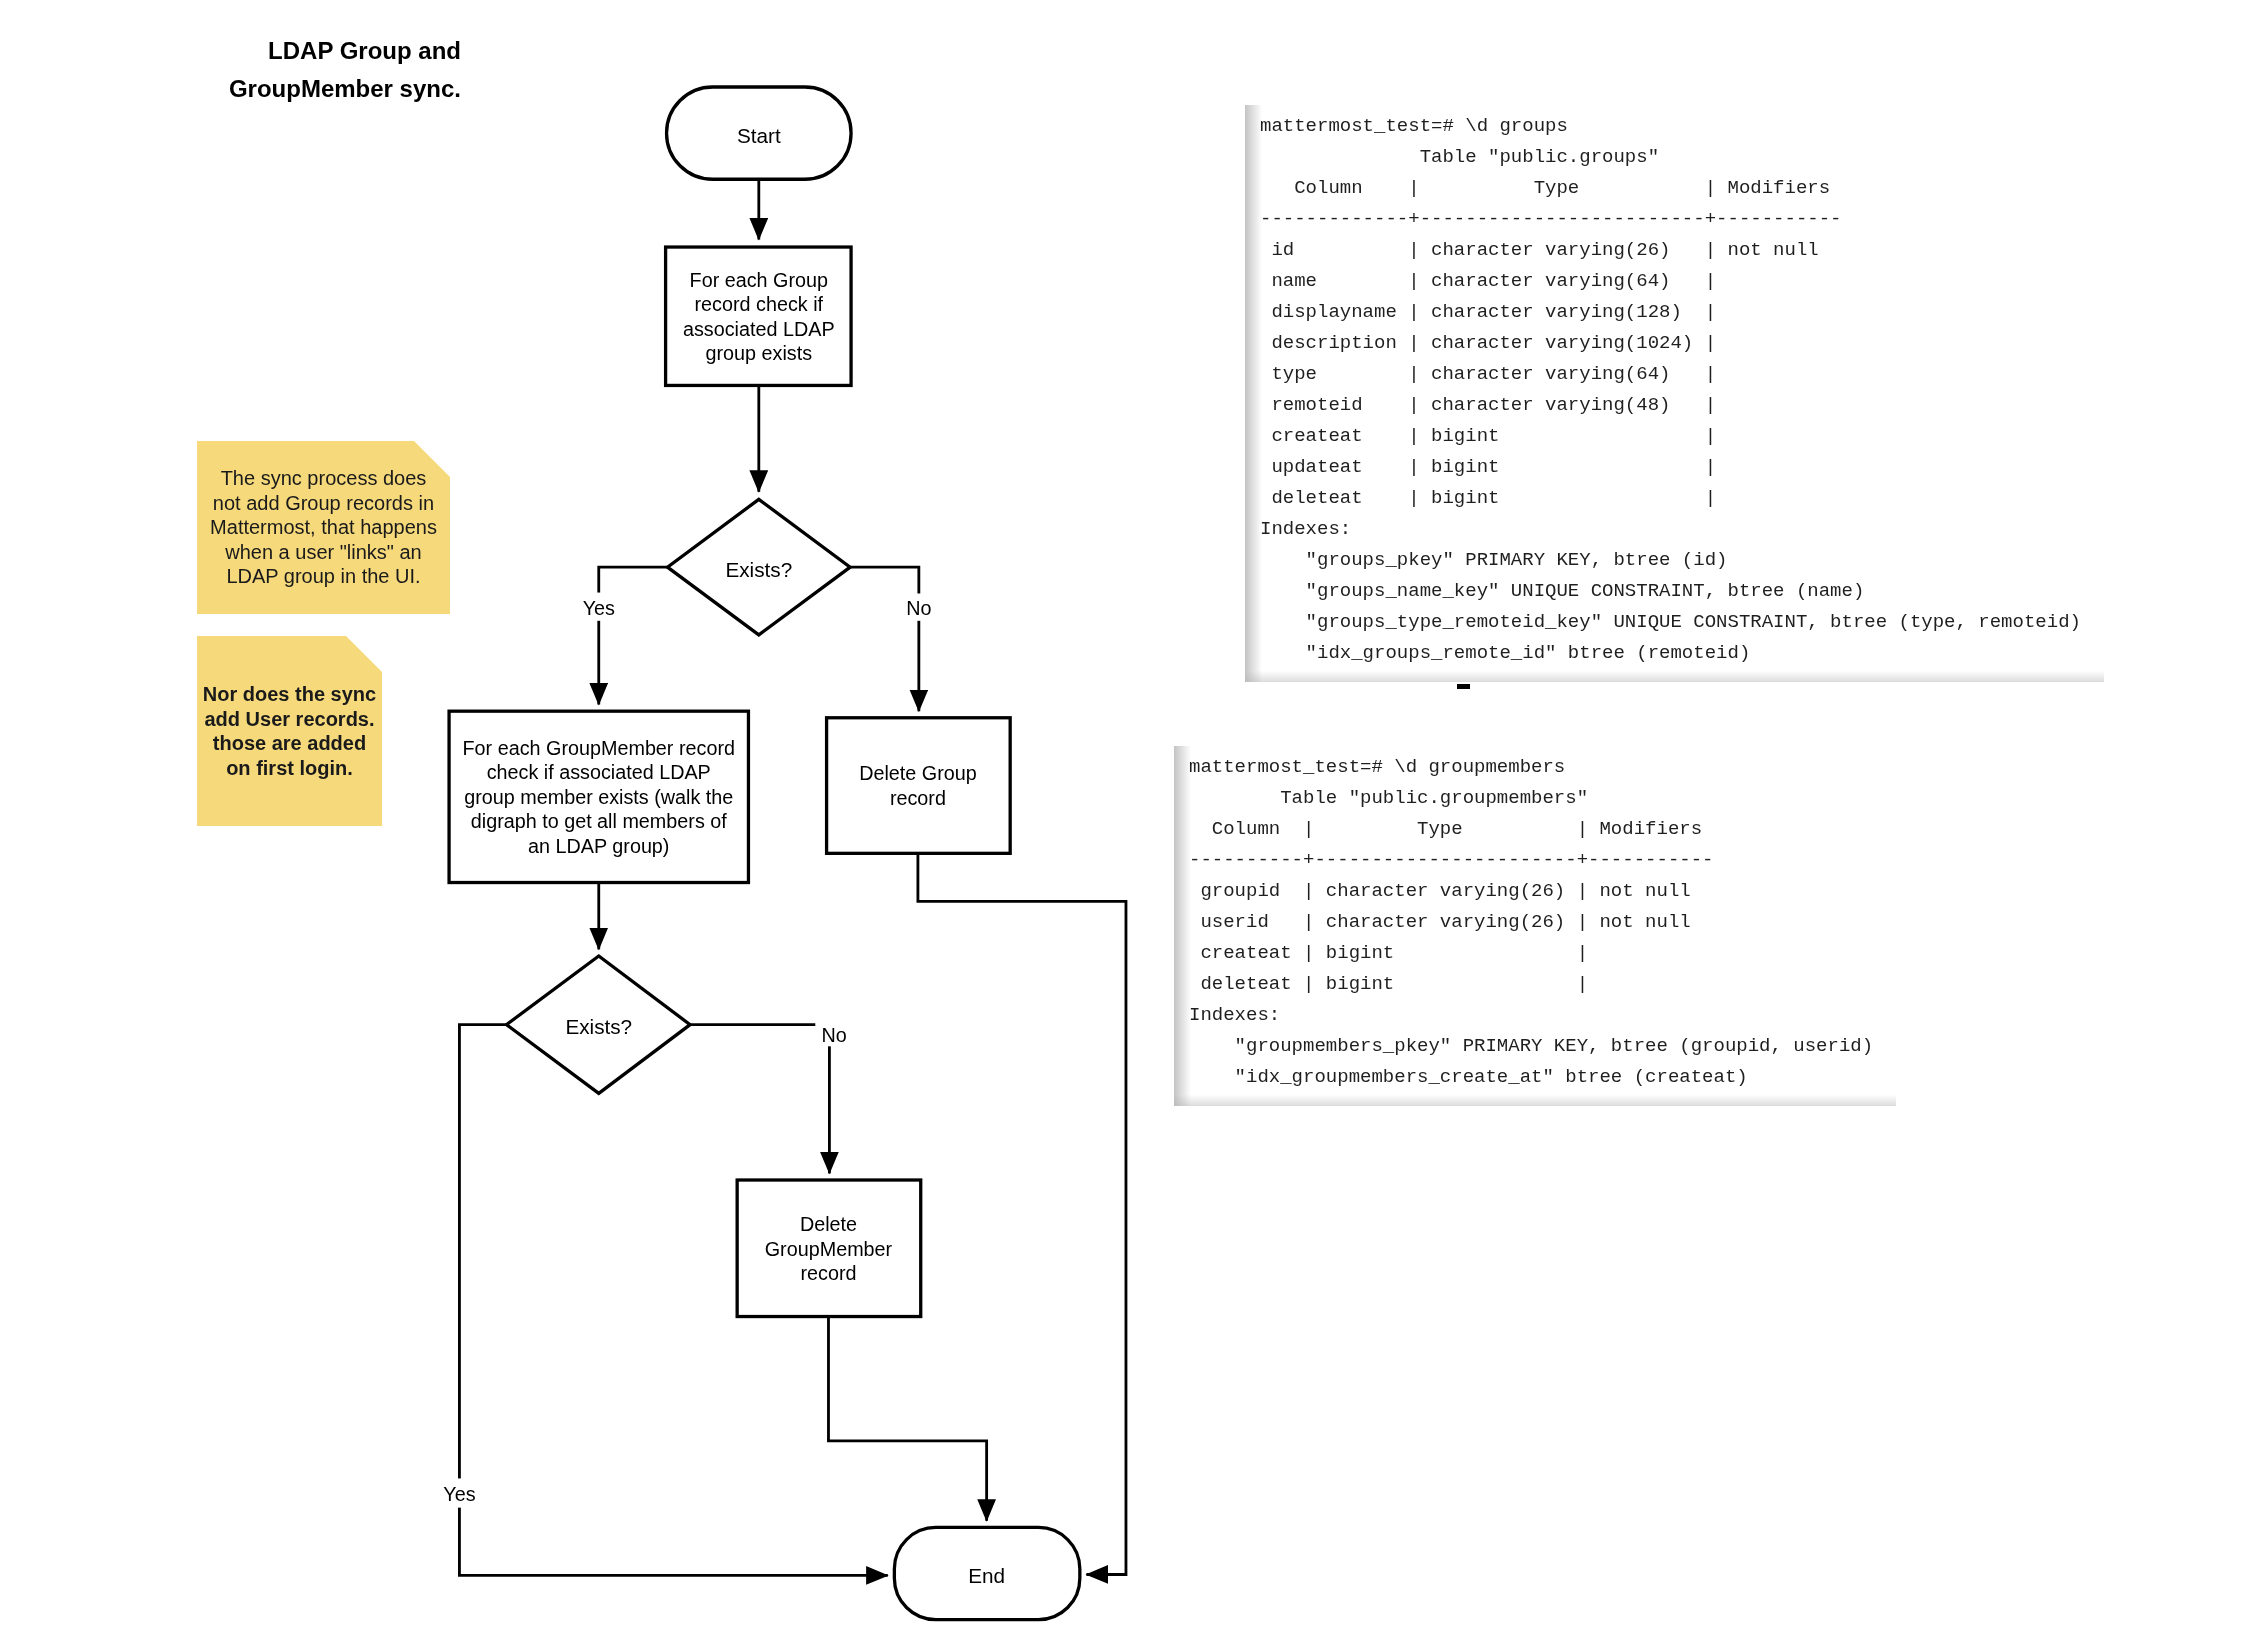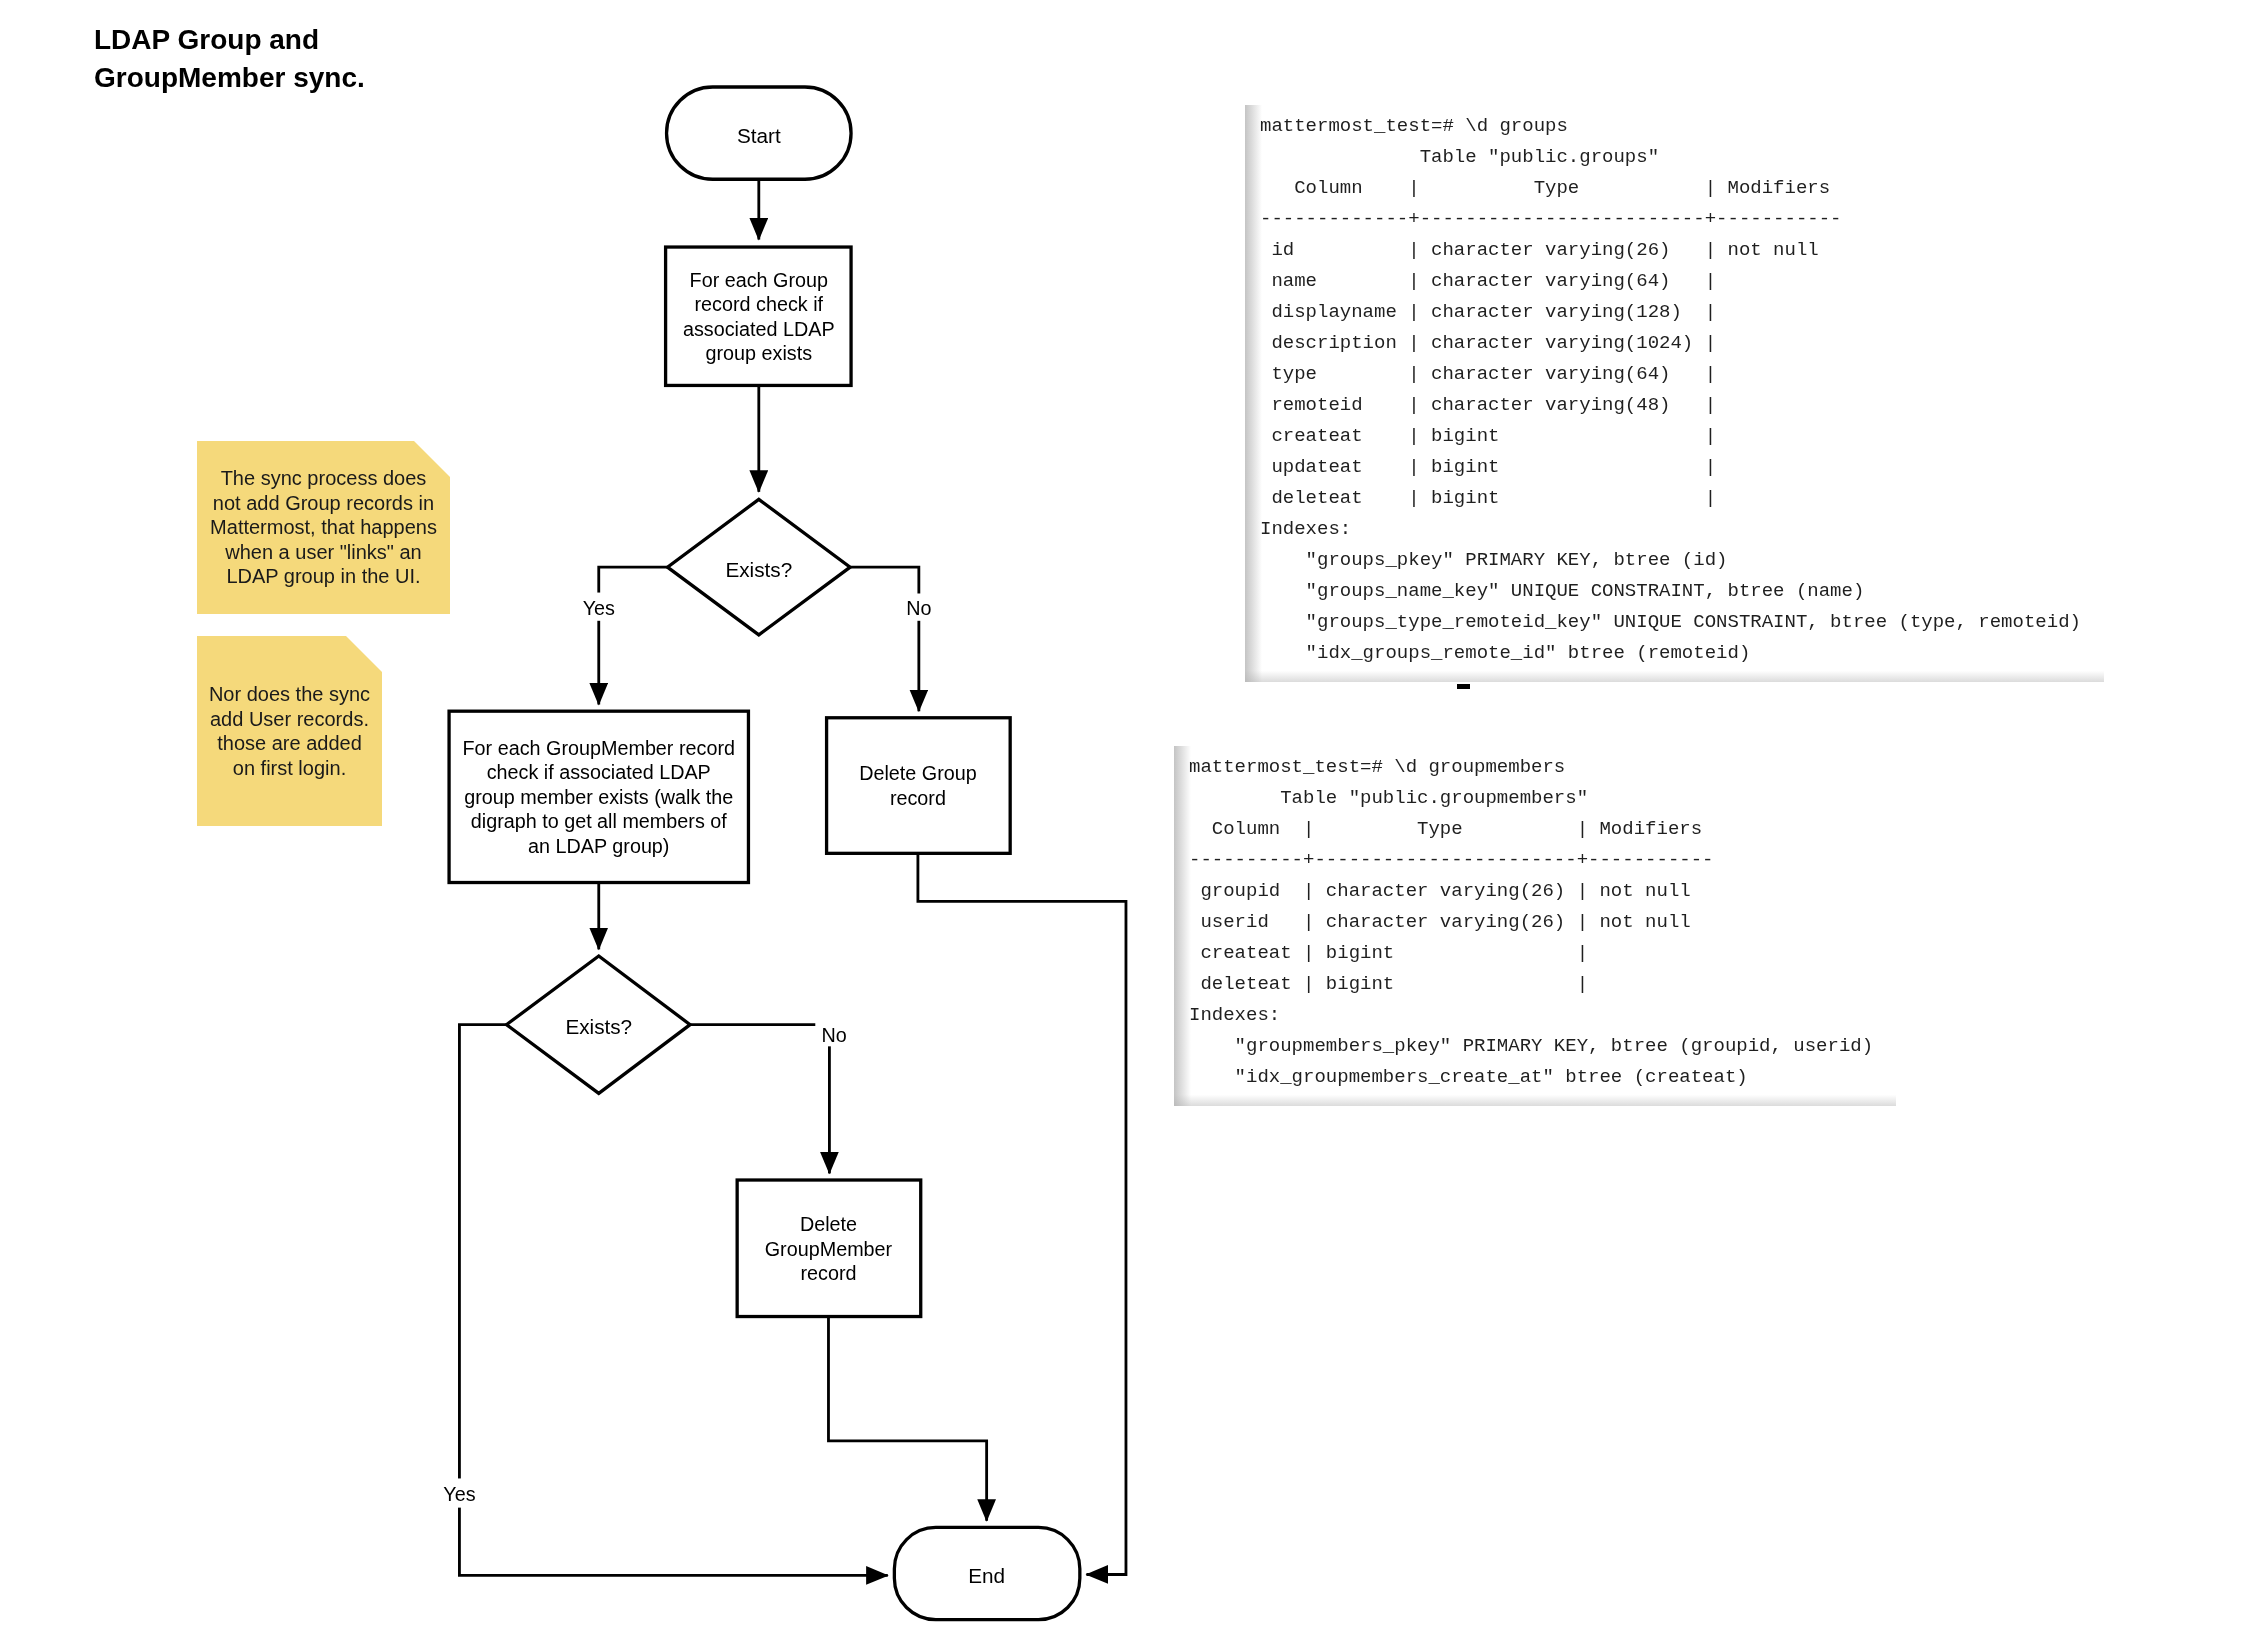--- a/index.html
+++ b/index.html
@@ -7,23 +7,23 @@
     position:relative;
     width:2267px;height:1637px;
     background:#ffffff;
     font-family:"Liberation Sans", sans-serif;
     overflow:hidden;
   }
   .abs{position:absolute;}
 
   
   #title{
-    left:94px;top:21px;width:367px;
-    text-align:left;
-    font-size:28px;font-weight:bold;line-height:38px;
+    left:94px;top:32px;width:367px;
+    text-align:right;
+    font-size:24px;font-weight:bold;line-height:38px;
     color:#000;
     white-space:pre-line;
   }
 
   
   #flow{left:0;top:0;}
   .shape{fill:#ffffff;stroke:#000000;stroke-width:3.5px;}
   .edge{fill:none;stroke:#000000;stroke-width:3px;}
   .node-text{fill:#000000;font-size:21px;text-anchor:middle;}
   .big-text{fill:#000000;font-size:22px;text-anchor:middle;}
@@ -33,21 +33,21 @@
   
   .note{
     display:flex;align-items:center;justify-content:center;
     background:var(--note-fill,#f5d97b);
     clip-path:polygon(0 0, calc(100% - 36px) 0, 100% 36px, 100% 100%, 0 100%);
     text-align:center;
     font-size:20px;line-height:24.5px;color:#1a1a1a;
     white-space:pre-line;
   }
   #note1{left:197px;top:441px;width:253px;height:173px;}
-  #note2{left:197px;top:636px;width:185px;height:190px;}
+  #note2{left:197px;top:636px;width:185px;height:190px;font-weight:bold;}
 
   
   .terminal{
     margin:0;
     font-family:Liberation Mono, monospace;
     font-size:19px;line-height:31px;
     color:var(--terminal-ink,#1f1f1f);
     padding:5.6px 22.6px 13px 15px;
     background:
       linear-gradient(to right, rgba(176,176,176,0.75), rgba(255,255,255,0) 17px),

